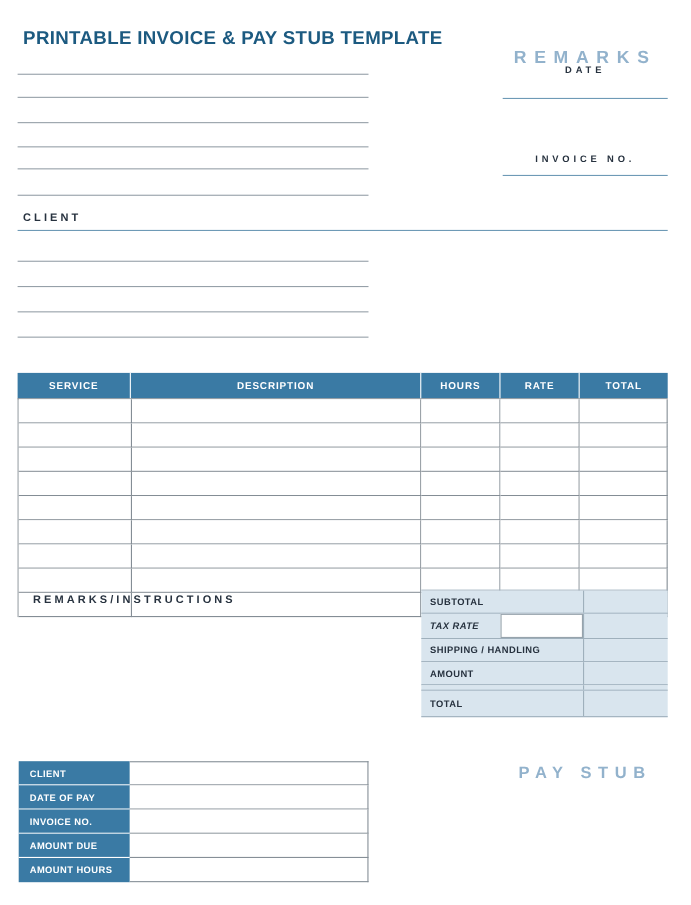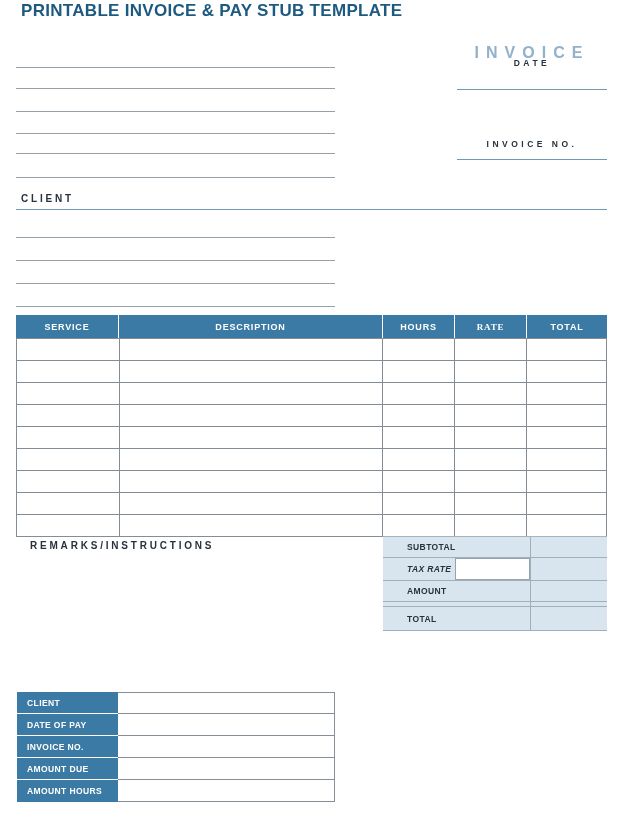--- a/index.html
+++ b/index.html
@@ -4,52 +4,52 @@
 <style>
   * { margin:0; padding:0; box-sizing:border-box; }
   html,body { background:#ffffff; }
   .page {
     position:relative; width:628px; height:823px; background:#ffffff;
     font-family:"Liberation Sans", sans-serif; overflow:hidden;
   }
   .abs { position:absolute; }
 
   
-  .doc-title { left:21px; top:1px; font-size:17px; font-weight:700; color:#1c5a80; letter-spacing:0.3px; }
+  .doc-title { left:21px; top:25px; font-size:17px; font-weight:700; color:#1c5a80; letter-spacing:0.3px; }
 
   
   .line { height:0; border-bottom:1px solid #96a0a8; }
   .line-short { left:16px; width:319px; }
 
   
   .inv-block { left:457px; width:150px; text-align:center; }
   .inv-heading { top:44px; font-size:16px; font-weight:700; color:#92b2cc; letter-spacing:7px; }
   .small-label { font-size:8.5px; font-weight:700; color:#27323f; letter-spacing:3.5px; }
   .blue-underline { height:0; border-bottom:1.5px solid #6e9ab6; }
 
   
   .section-label { font-size:10px; font-weight:700; color:#27323f; letter-spacing:2.8px; }
 
   
   .svc-table { left:16px; top:315px; width:591px; }
-  .svc-header { display:flex; height:23px; background:#3a7aa4; }
+  .svc-header { display:flex; height:23px; background:#3a7aa4;margin-top:24px; }
   .svc-header .hcell {
     display:flex; align-items:center; justify-content:center;
     color:#ffffff; font-size:9px; font-weight:700; letter-spacing:0.8px;
   }
   .svc-header .hcell:not(:last-child) { border-right:1px solid #ffffff; }
-  .c1 { width:103px; } .c2 { width:264px; } .c3 { width:72px;text-align:center; } .c4 { width:72px;font-family:Liberation Serif, serif; } .c5 { width:80px; }
+  .c1 { width:103px; } .c2 { width:264px; } .c3 { width:72px;text-align:center; } .c4 { width:72px; } .c5 { width:80px; }
   .svc-body { border-left:1px solid #848d95; border-top:1px solid #848d95; }
   .svc-row { display:flex; height:22px; }
   .svc-row .bcell { border-right:1px solid #848d95; border-bottom:1px solid #848d95; background:#ffffff; }
 
   
   .summary { left:383px; top:536px; width:224px; border-top:1px solid #a4b4c0; }
   .sum-row { display:flex; background:#d9e5ee; border-bottom:1px solid #9fb0bc; position:relative; }
-  .sum-label { width:147px; display:flex; align-items:center; padding-left:24px;
+  .sum-label { width:147px; display:flex; align-items:center; padding-left:8px;
     font-size:8.5px; font-weight:700; color:#27323f; letter-spacing:0.4px; }
   .sum-value { width:77px; border-left:1px solid #9fb0bc; }
   .h21 { height:21px; } .h23 { height:23px;font-style:italic; } .h24 { height:24px; }
   .sum-divider { height:5px; }
   .tax-input { position:absolute; left:72px; top:0; width:75px; height:100%;
     background:#ffffff; border:1px solid #97a3ac; }
 
   
   .remarks-label { left:30px; top:540px; }
 
@@ -72,21 +72,21 @@
 
   <div class="abs doc-title">PRINTABLE INVOICE &amp; PAY STUB TEMPLATE</div>
 
   <div class="abs line line-short" style="top:67px"></div>
   <div class="abs line line-short" style="top:88px"></div>
   <div class="abs line line-short" style="top:111px"></div>
   <div class="abs line line-short" style="top:133px"></div>
   <div class="abs line line-short" style="top:153px"></div>
   <div class="abs line line-short" style="top:177px"></div>
 
-  <div class="abs inv-block inv-heading">INVOICE</div>
+  <div class="abs inv-block inv-heading">REMARKS</div>
   <div class="abs inv-block small-label" style="top:58px">DATE</div>
   <div class="abs blue-underline" style="left:457px; top:89px; width:150px;"></div>
   <div class="abs inv-block small-label" style="top:139px">INVOICE NO.</div>
   <div class="abs blue-underline" style="left:457px; top:159px; width:150px;"></div>
 
   <div class="abs section-label" style="left:21px; top:193px;">CLIENT</div>
   <div class="abs blue-underline" style="left:16px; top:209px; width:591px;"></div>
   <div class="abs line line-short" style="top:237px"></div>
   <div class="abs line line-short" style="top:260px"></div>
   <div class="abs line line-short" style="top:283px"></div>
@@ -173,20 +173,24 @@
     <div class="sum-row h21">
       <div class="sum-label">SUBTOTAL</div>
       <div class="sum-value"></div>
     </div>
     <div class="sum-row h23">
       <div class="sum-label">TAX RATE</div>
       <div class="tax-input"></div>
       <div class="sum-value"></div>
     </div>
     <div class="sum-row h21">
+      <div class="sum-label">SHIPPING / HANDLING</div>
+      <div class="sum-value"></div>
+    </div>
+    <div class="sum-row h21">
       <div class="sum-label">AMOUNT</div>
       <div class="sum-value"></div>
     </div>
     <div class="sum-row sum-divider">
       <div class="sum-label"></div>
       <div class="sum-value"></div>
     </div>
     <div class="sum-row h24">
       <div class="sum-label">TOTAL</div>
       <div class="sum-value"></div>
@@ -209,14 +213,15 @@
     <div class="ps-row">
       <div class="ps-label">AMOUNT DUE</div>
       <div class="ps-value"></div>
     </div>
     <div class="ps-row">
       <div class="ps-label">AMOUNT HOURS</div>
       <div class="ps-value"></div>
     </div>
   </div>
 
+  <div class="abs paystub-heading">PAY STUB</div>
 
 </div>
 
 </body></html>

